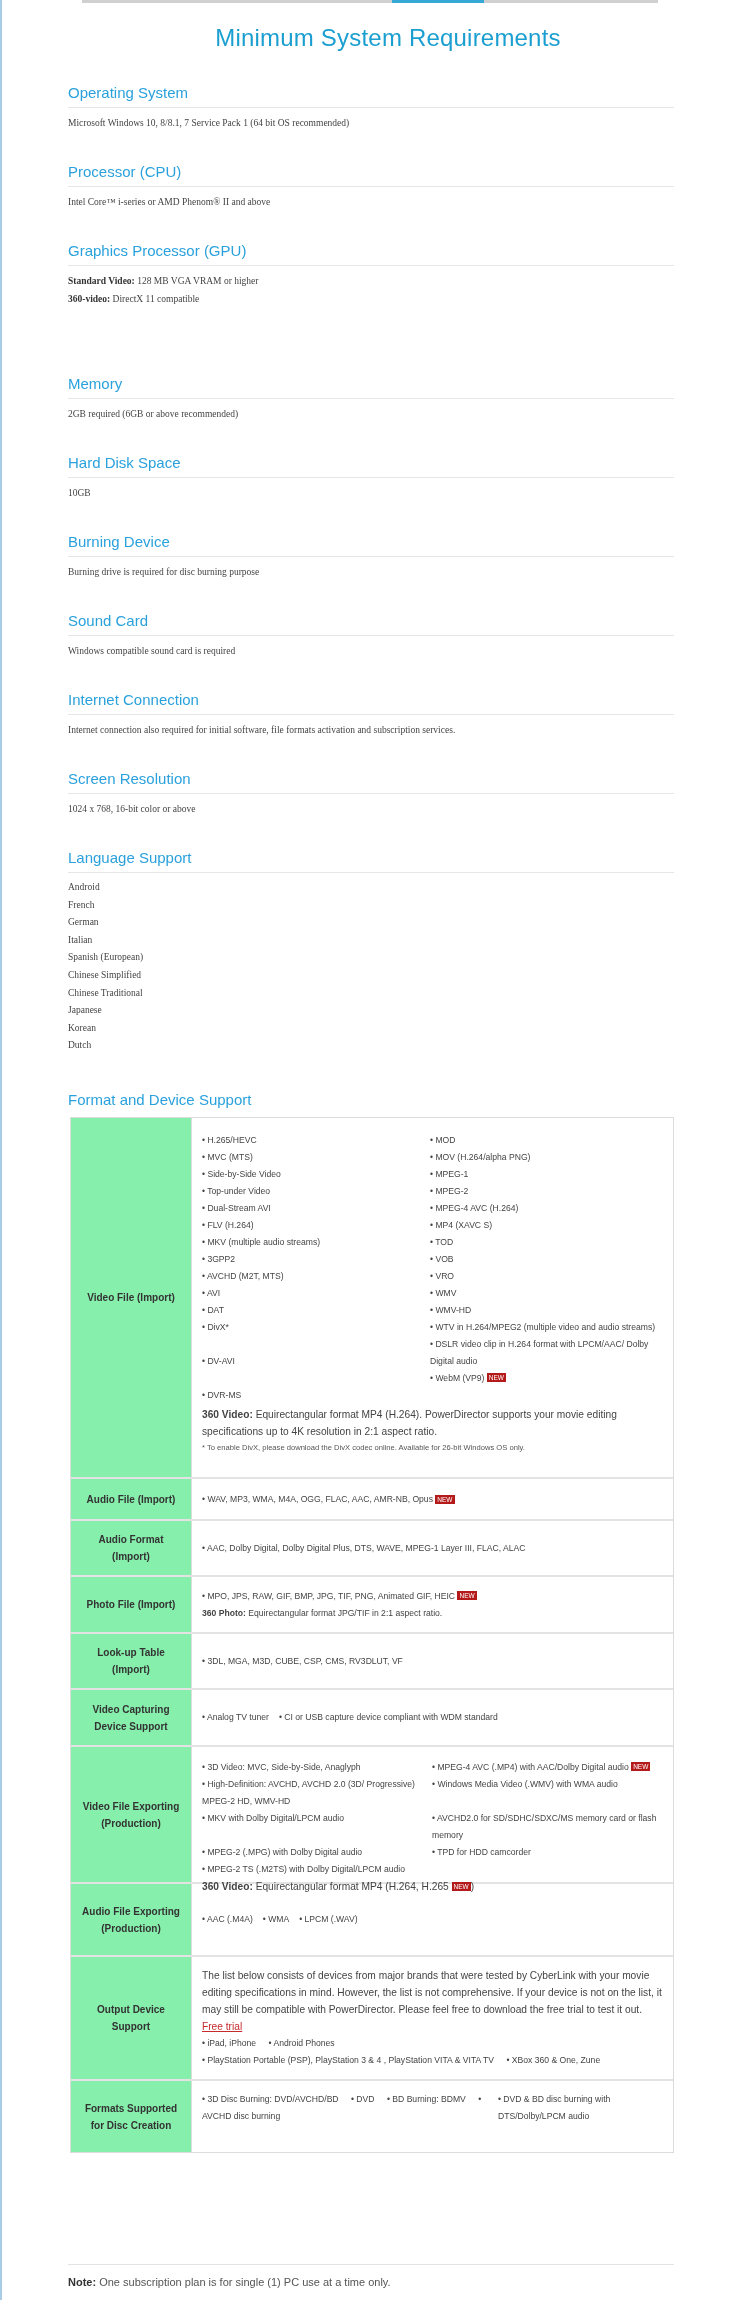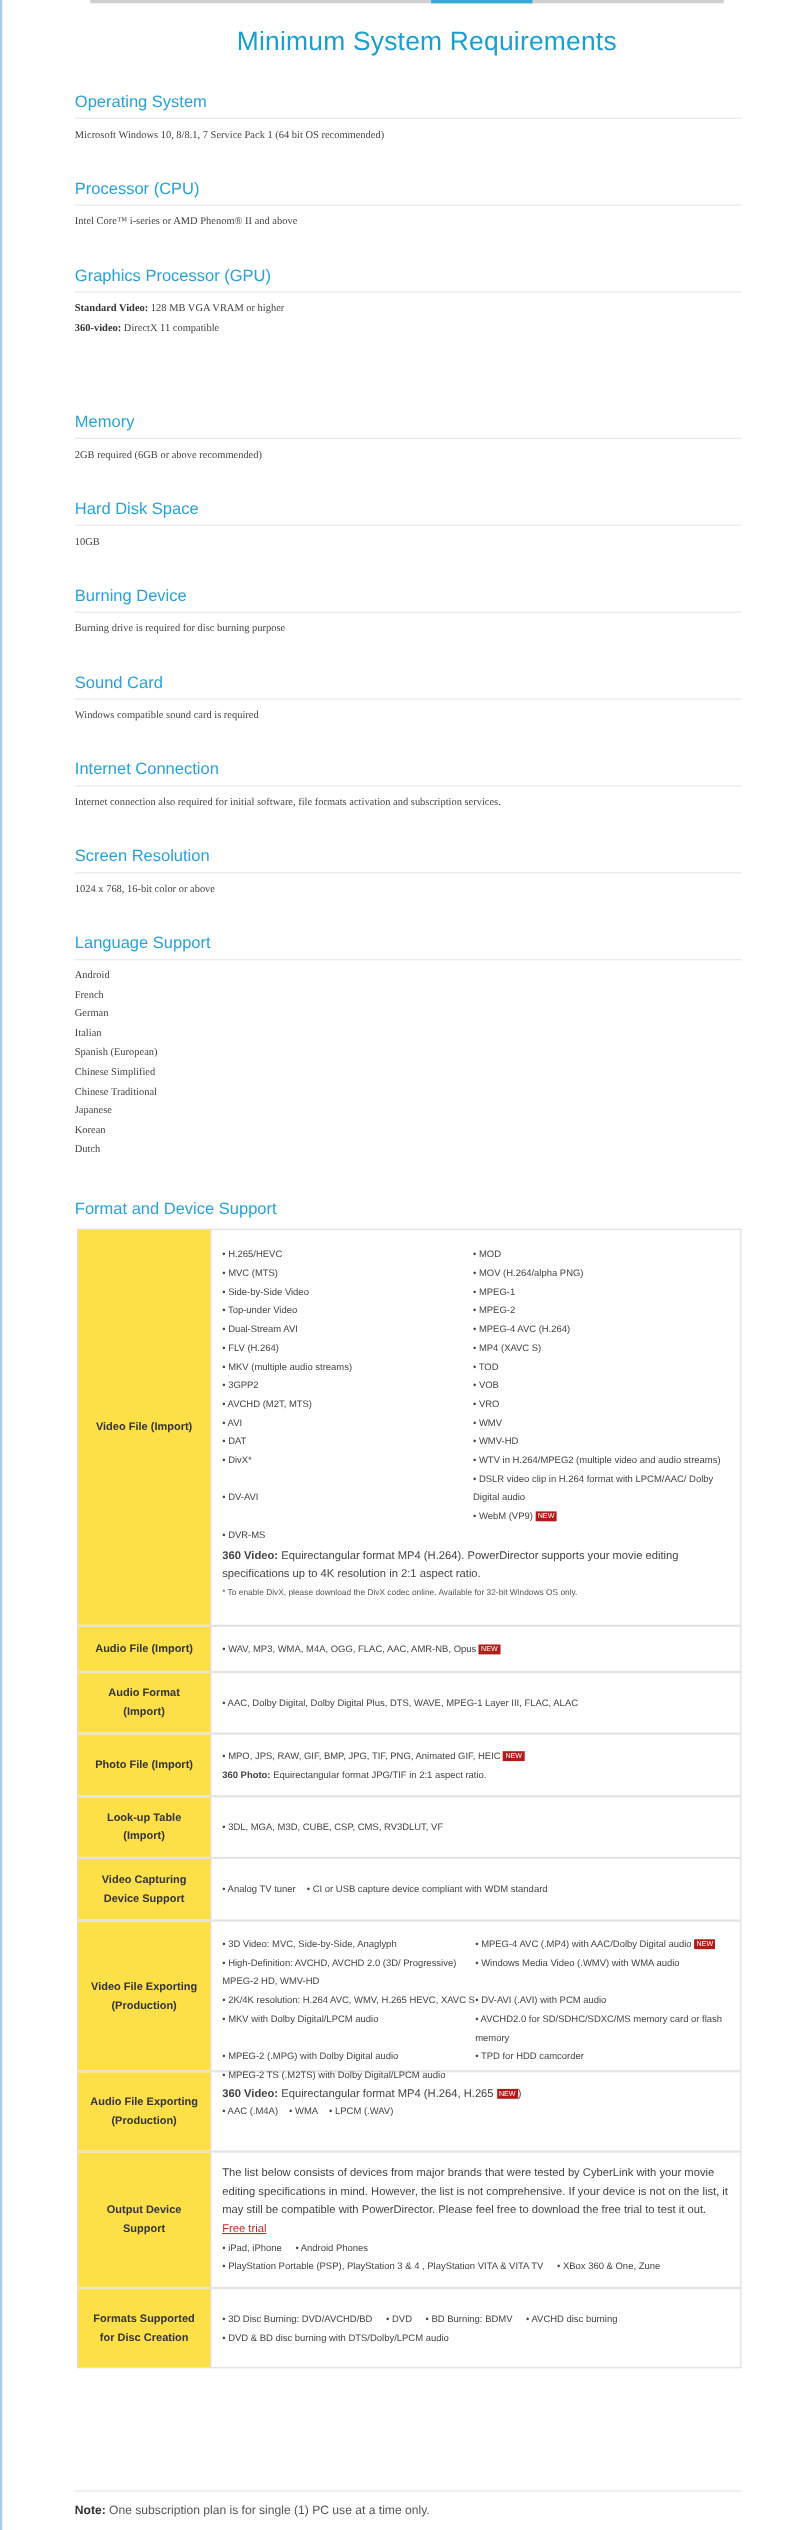--- a/index.html
+++ b/index.html
@@ -35,21 +35,21 @@
   .req-body b { color: #333; }
   .lang-item { font-size: 9.5px; line-height: 17.6px; color: #444; }
 
   .table {
     position: absolute; left: 2px; width: 604px; top: 1117px;
     border: 1px solid #dcdcdc; border-collapse: collapse;
   }
   .row { display: flex; border-top: 2px solid #e3e3e3; }
   .row:first-child { border-top: none; }
   .label {
-    width: 121px; flex: none; background: #fde047; border-right: 1px solid #dcdcdc;
+    width: 121px; flex: none; background: #86efac; border-right: 1px solid #dcdcdc;
     display: flex; align-items: center; justify-content: center; text-align: center;
     font-weight: bold; color: #333; font-size: 10px; line-height: 17px; padding: 0 8px;
   }
   .cell { flex: 1; padding: 10px 10px 10px 10px; font-size: 8.6px; line-height: 17px; color: #444; }
   .cell .big { font-size: 10.2px; line-height: 17px; }
   .cols { display: flex; }
   .col { width: 228px; flex: none; }
   .col2 { flex: 1; }
   .inline-items span.it { margin-right: 10px; }
   .badge {
@@ -183,21 +183,21 @@
             <div>• VOB</div>
             <div>• VRO</div>
             <div>• WMV</div>
             <div>• WMV-HD</div>
             <div>• WTV in H.264/MPEG2 (multiple video and audio streams)</div>
             <div>• DSLR video clip in H.264 format with LPCM/AAC/ Dolby Digital audio</div>
             <div><span>• WebM (VP9)</span> <span class="badge">NEW</span></div>
           </div>
         </div>
         <div class="big" style="margin-top:2px"><b>360 Video:</b> <span>Equirectangular format MP4 (H.264). PowerDirector supports your movie editing specifications up to 4K resolution in 2:1 aspect ratio.</span></div>
-        <div class="small-note">* To enable DivX, please download the DivX codec online. Available for 32-bit Windows OS only.</div>
+        <div class="small-note">* To enable DivX, please download the DivX codec online. Available for 26-bit Windows OS only.</div>
       </div>
     </div>
 
     <div class="row" style="height:42px">
       <div class="label">Audio File (Import)</div>
       <div class="cell" style="display:flex;align-items:center">
         <span>• WAV, MP3, WMA, M4A, OGG, FLAC, AAC, AMR-NB, Opus</span>&nbsp;<span class="badge">NEW</span>
       </div>
     </div>
 
@@ -234,24 +234,20 @@
     <div class="row" style="height:137px">
       <div class="label">Video File Exporting (Production)</div>
       <div class="cell" style="padding-top:12px">
         <div class="cols">
           <div class="col" style="width:230px">• 3D Video: MVC, Side-by-Side, Anaglyph</div>
           <div class="col2"><span>• MPEG-4 AVC (.MP4) with AAC/Dolby Digital audio</span> <span class="badge">NEW</span></div>
         </div>
         <div class="cols">
           <div class="col" style="width:230px">• High-Definition: AVCHD, AVCHD 2.0 (3D/ Progressive) MPEG-2 HD, WMV-HD</div>
           <div class="col2">• Windows Media Video (.WMV) with WMA audio</div>
-        </div>
-        <div class="cols">
-          <div class="col" style="width:230px">• 2K/4K resolution: H.264 AVC, WMV, H.265 HEVC, XAVC S</div>
-          <div class="col2">• DV-AVI (.AVI) with PCM audio</div>
         </div>
         <div class="cols">
           <div class="col" style="width:230px">• MKV with Dolby Digital/LPCM audio</div>
           <div class="col2">• AVCHD2.0 for SD/SDHC/SDXC/MS memory card or flash memory</div>
         </div>
         <div class="cols">
           <div class="col" style="width:230px">• MPEG-2 (.MPG) with Dolby Digital audio</div>
           <div class="col2">• TPD for HDD camcorder</div>
         </div>
         <div>• MPEG-2 TS (.M2TS) with Dolby Digital/LPCM audio</div>
@@ -278,21 +274,21 @@
         </div>
         <div class="inline-items">
           <span class="it">• PlayStation Portable (PSP), PlayStation 3 &amp; 4 , PlayStation VITA &amp; VITA TV</span>
           <span class="it">• XBox 360 &amp; One, Zune</span>
         </div>
       </div>
     </div>
 
     <div class="row" style="height:73px">
       <div class="label">Formats Supported for Disc Creation</div>
-      <div class="cell" style="display:flex;flex-direction:column;justify-content:center">
+      <div class="cell" style="display:flex;flex-direction:row;justify-content:center">
         <div class="inline-items">
           <span class="it">• 3D Disc Burning: DVD/AVCHD/BD</span>
           <span class="it">• DVD</span>
           <span class="it">• BD Burning: BDMV</span>
           <span class="it">• AVCHD disc burning</span>
         </div>
         <div>
           <span>• DVD &amp; BD disc burning with DTS/Dolby/LPCM audio</span>
         </div>
       </div>

